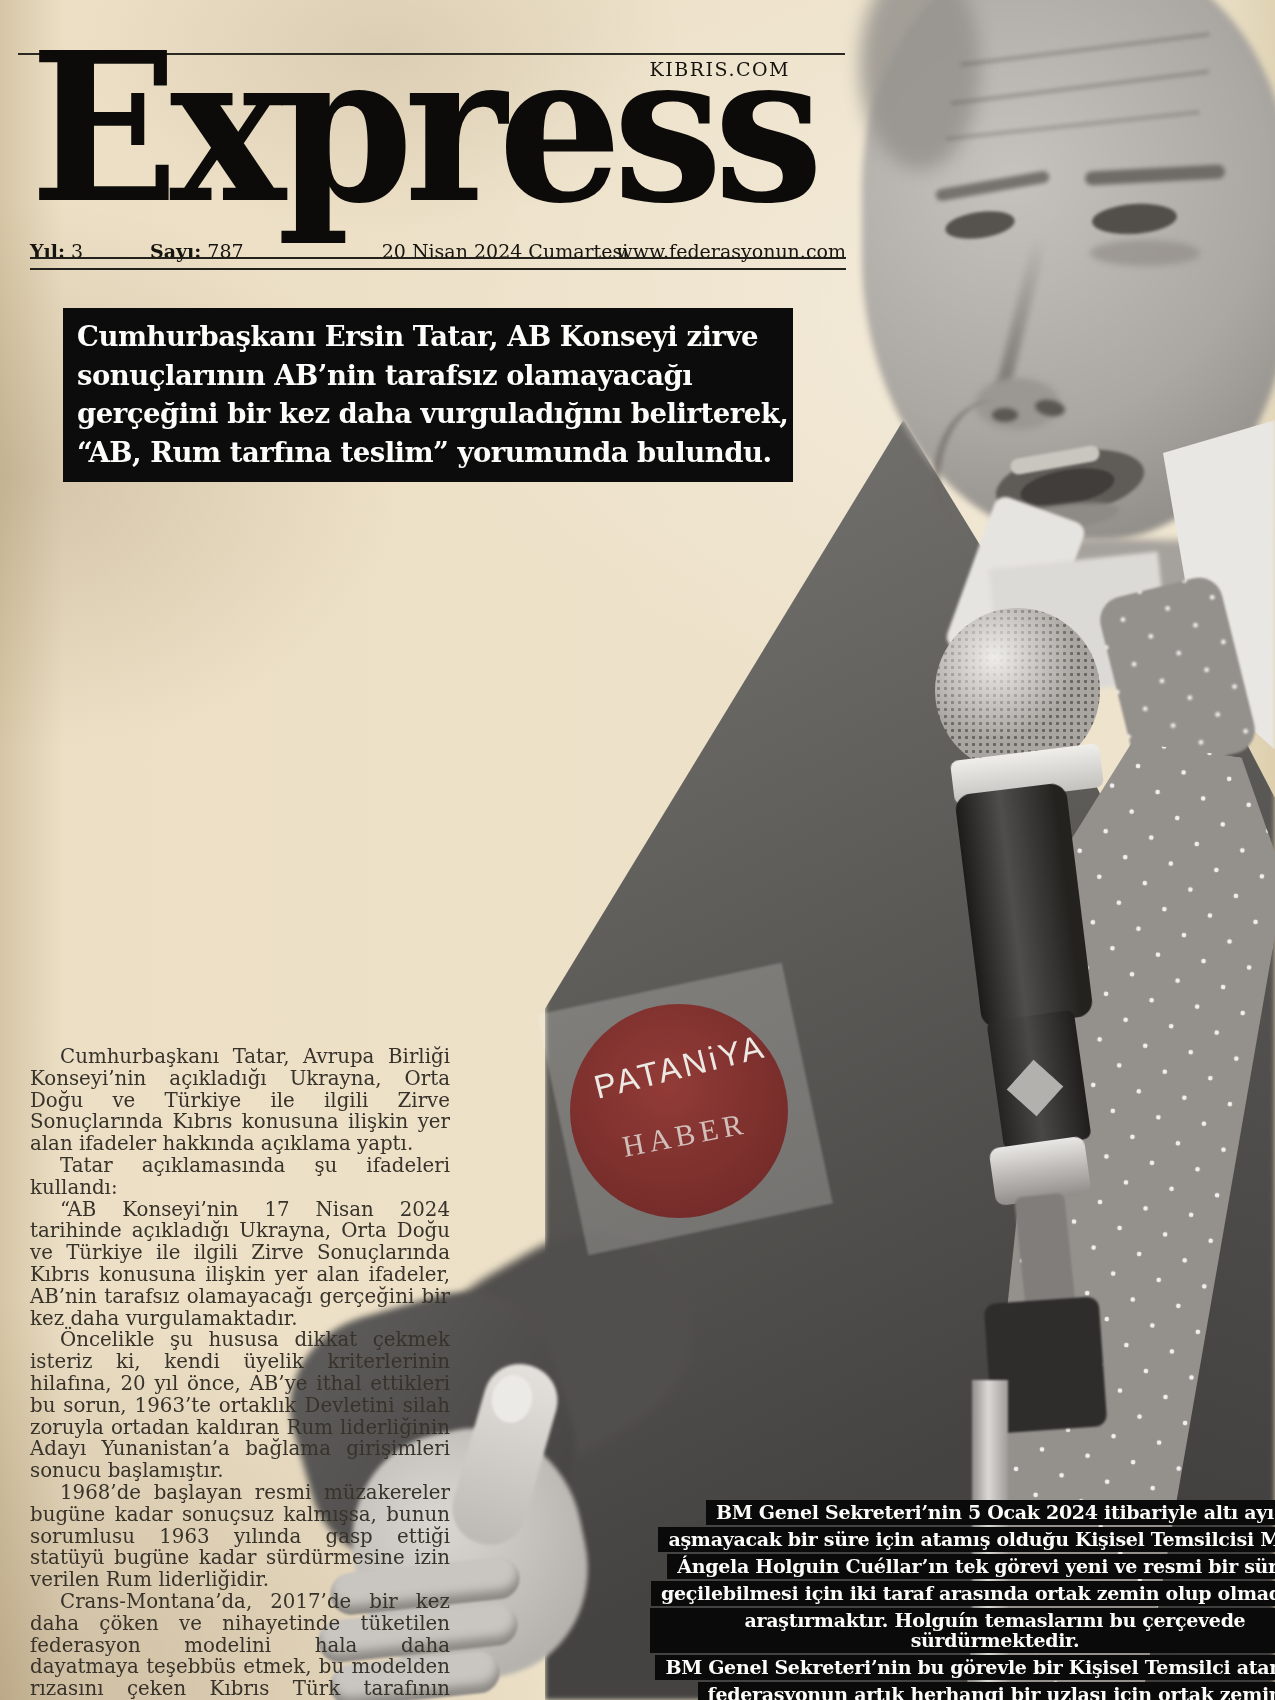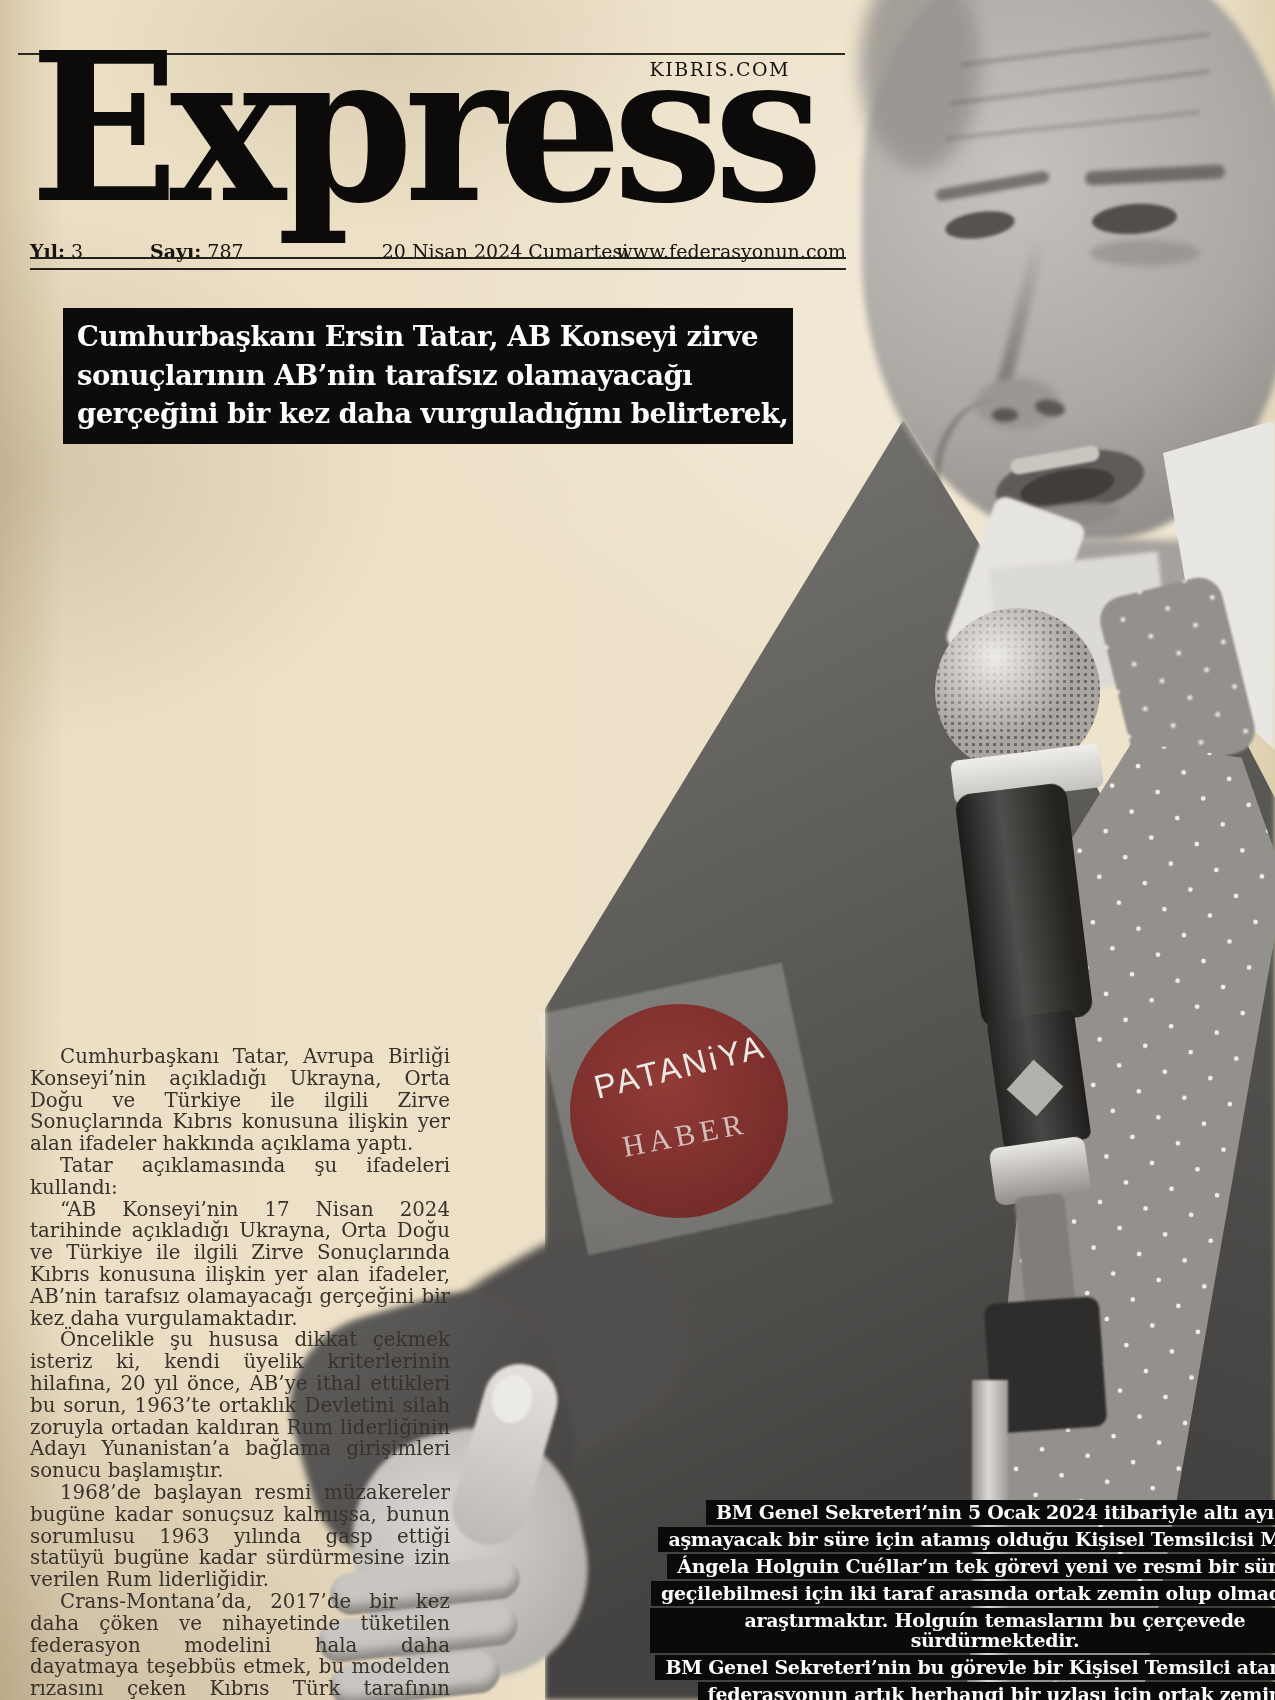--- a/index.html
+++ b/index.html
@@ -189,20 +189,21 @@
     <span class="dl dl-sayi"><b>Sayı:</b>&nbsp;<span>787</span></span>
     <span class="dl dl-date">20 Nisan 2024 Cumartesi</span>
     <span class="dl dl-web">www.federasyonun.com</span>
   </div>
   <div class="ed double-rule"></div>
 
   <div class="ed lead">
     <div class="lead-line">Cumhurbaşkanı Ersin Tatar, AB Konseyi zirve</div>
     <div class="lead-line">sonuçlarının AB’nin tarafsız olamayacağı</div>
     <div class="lead-line">gerçeğini bir kez daha vurguladığını belirterek,</div>
+    <div class="lead-line">“AB, Rum tarfına teslim” yorumunda bulundu.</div>
   </div>
 
 
   <div class="ed article">
     <p>Cumhurbaşkanı Tatar, Avrupa Birliği Konseyi’nin açıkladığı Ukrayna, Orta Doğu ve Türkiye ile ilgili Zirve Sonuçlarında Kıbrıs konusuna ilişkin yer alan ifadeler hakkında açıklama yaptı.</p>
     <p>Tatar açıklamasında şu ifadeleri kullandı:</p>
     <p>“AB Konseyi’nin 17 Nisan 2024 tarihinde açıkladığı Ukrayna, Orta Doğu ve Türkiye ile ilgili Zirve Sonuçlarında Kıbrıs konusuna ilişkin yer alan ifadeler, AB’nin tarafsız olamayacağı gerçeğini bir kez daha vurgulamaktadır.</p>
     <p>Öncelikle şu hususa dikkat çekmek isteriz ki, kendi üyelik kriterlerinin hilafına, 20 yıl önce, AB’ye ithal ettikleri bu sorun, 1963’te ortaklık Devletini silah zoruyla ortadan kaldıran Rum liderliğinin Adayı Yunanistan’a bağlama girişimleri sonucu başlamıştır.</p>
     <p>1968’de başlayan resmi müzakereler bugüne kadar sonuçsuz kalmışsa, bunun sorumlusu 1963 yılında gasp ettiği statüyü bugüne kadar sürdürmesine izin verilen Rum liderliğidir.</p>
     <p>Crans-Montana’da, 2017’de bir kez daha çöken ve nihayetinde tüketilen federasyon modelini hala daha dayatmaya teşebbüs etmek, bu modelden rızasını çeken Kıbrıs Türk tarafının iradesini yok saymaktadır. Bu teşebbüs, aynı zamanda, olası bir çabayı da berhava etmeye hizmet etmektedir.</p>

